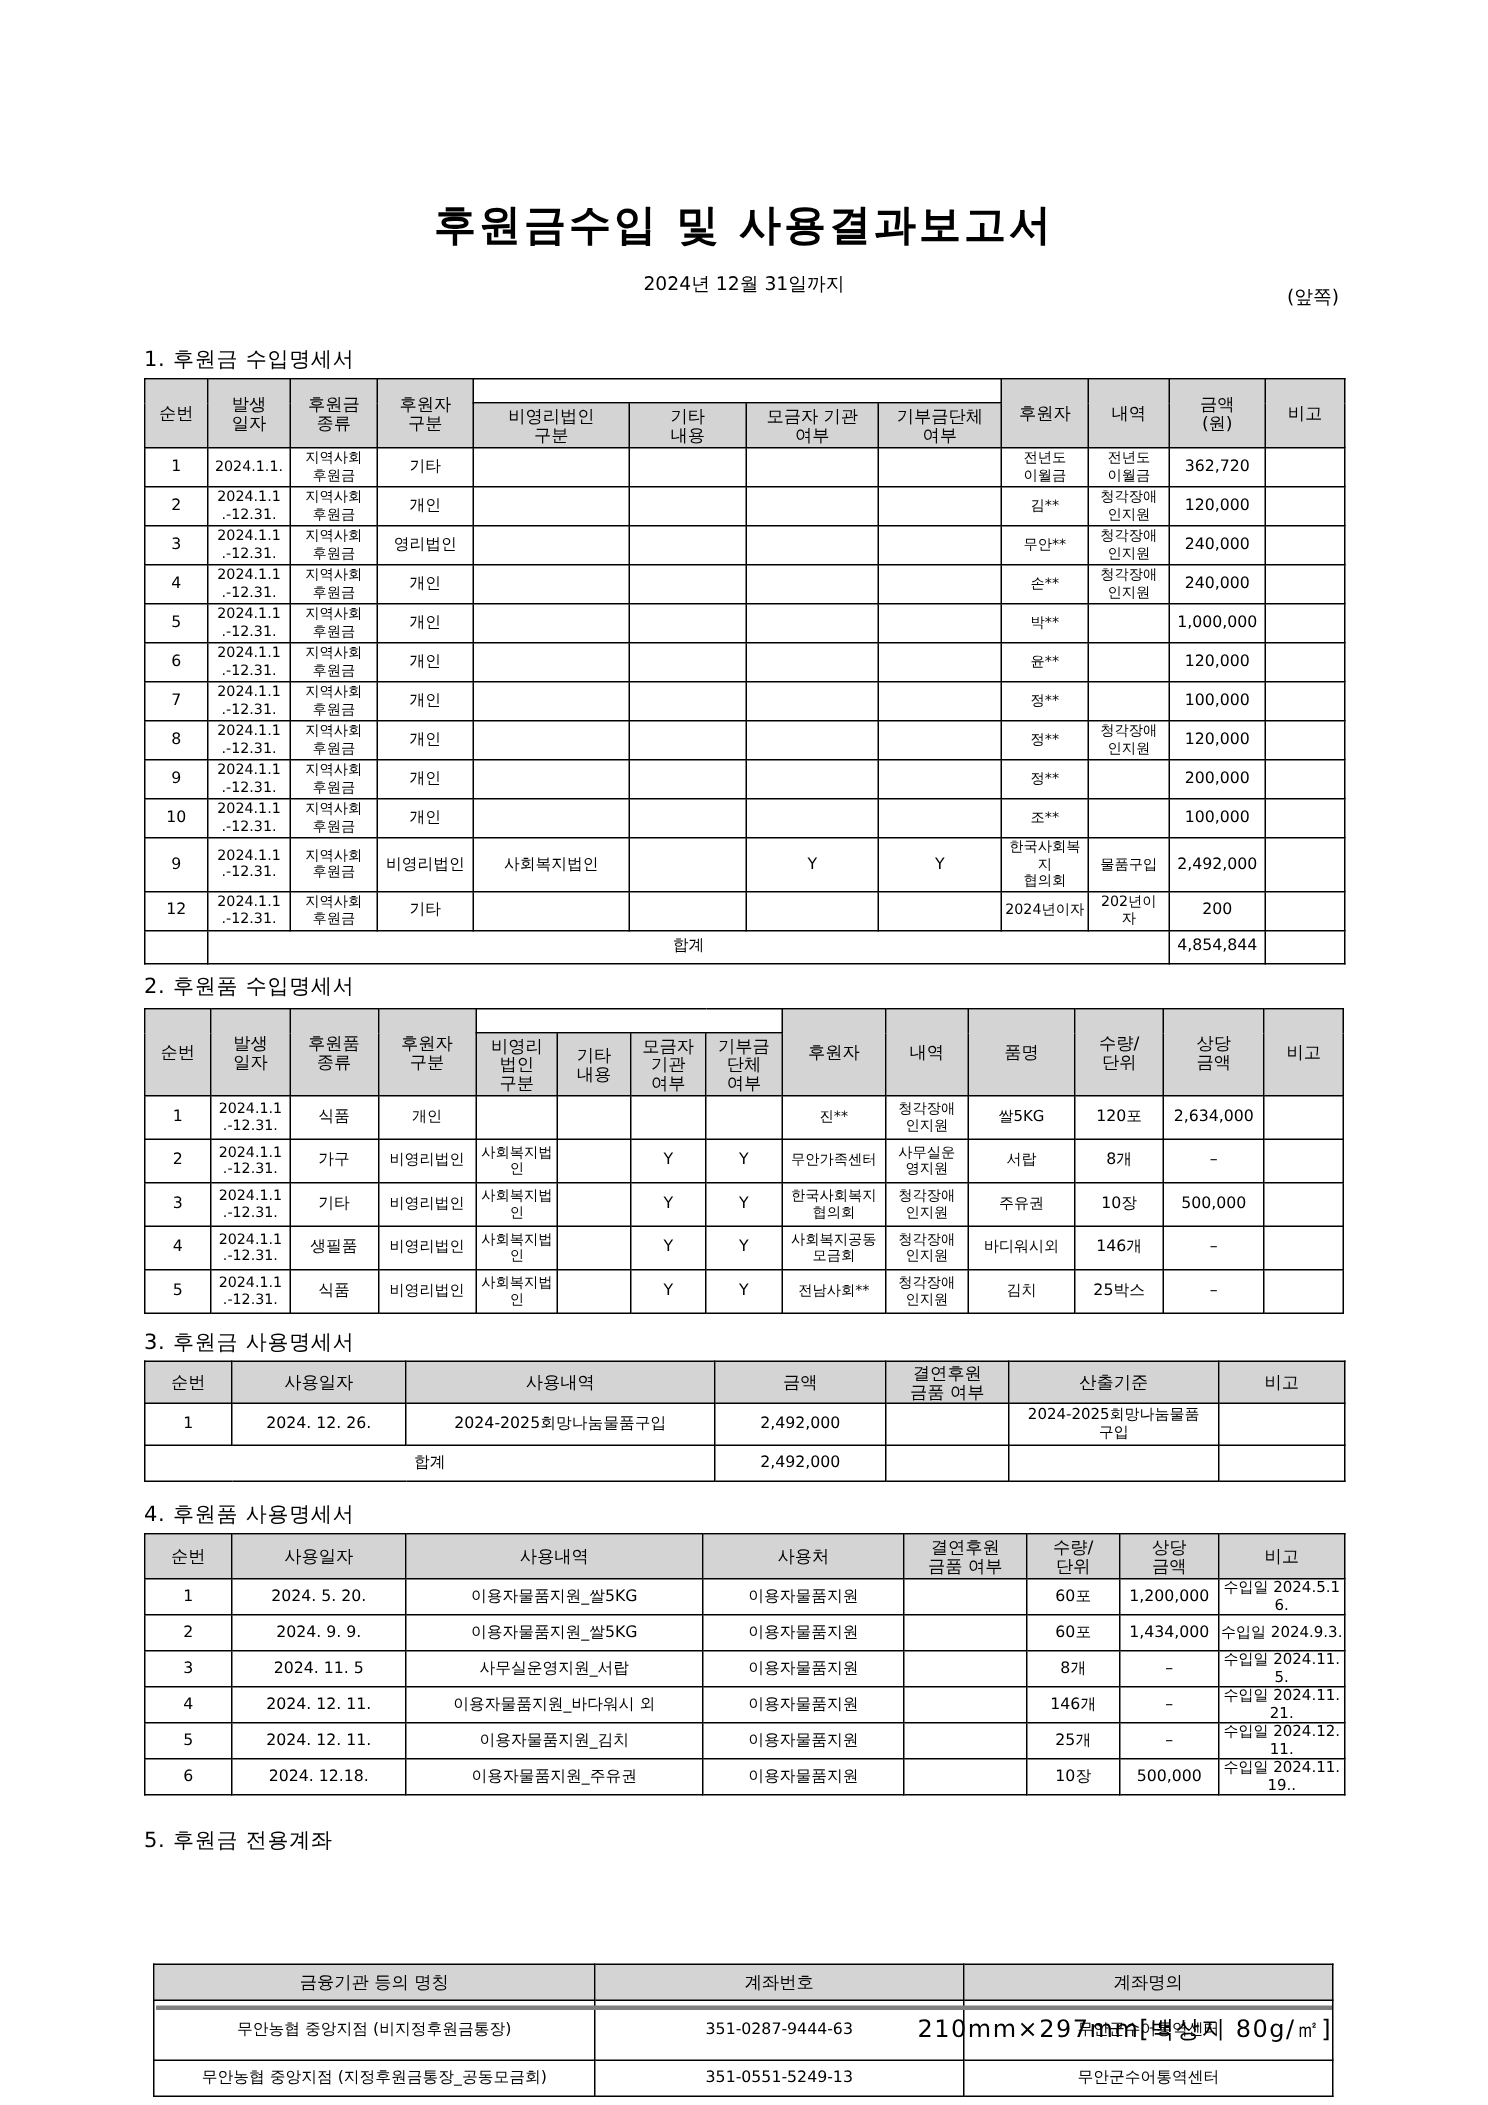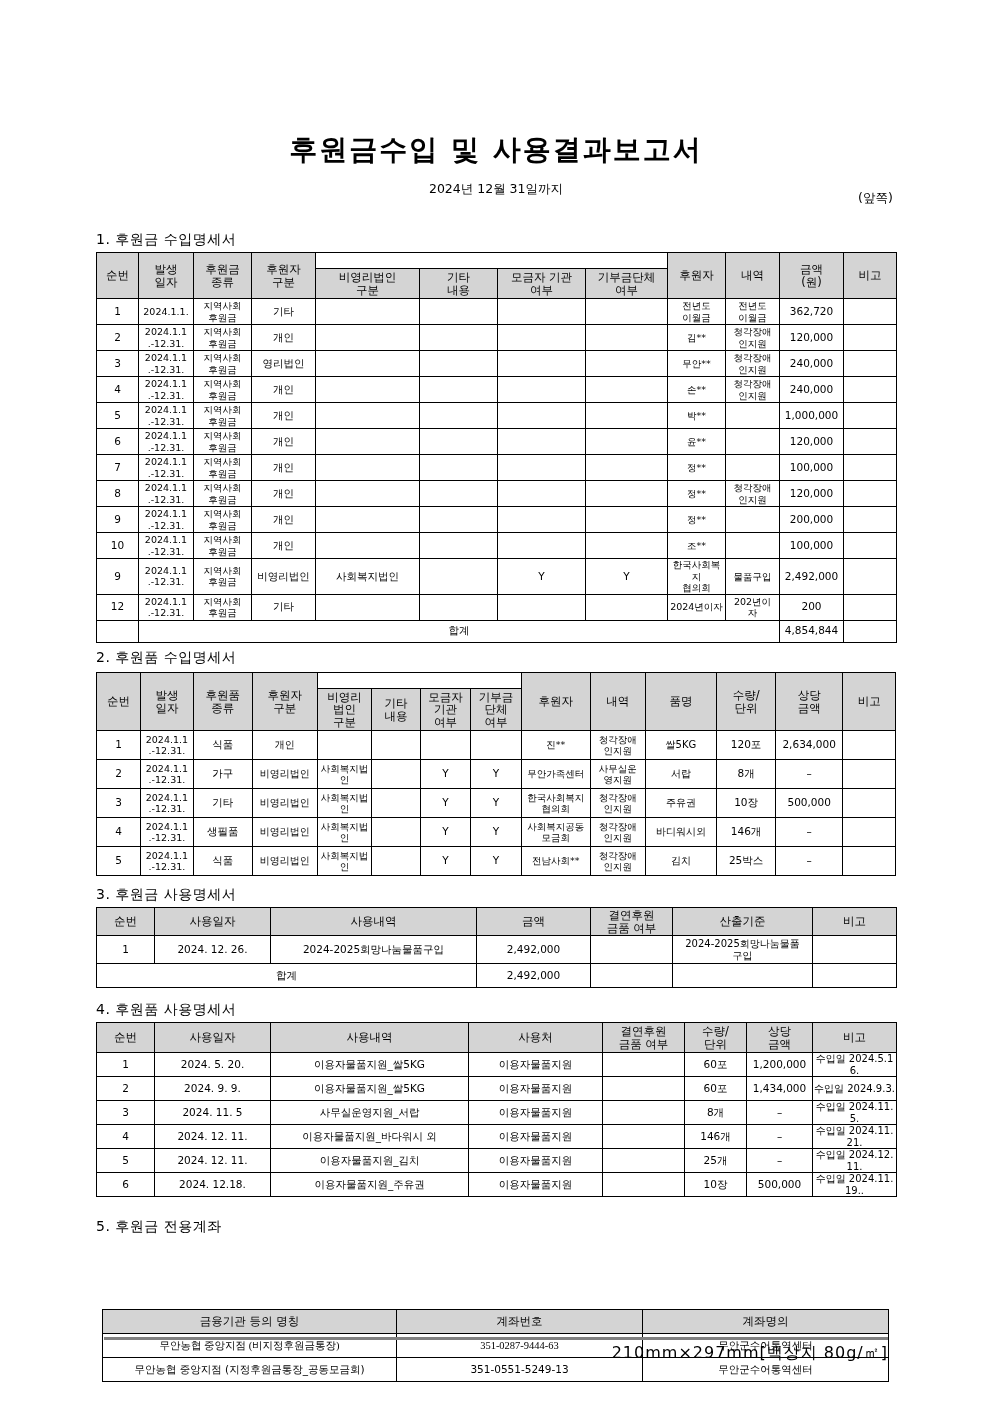--- a/index.html
+++ b/index.html
@@ -616,21 +616,21 @@
         <col style="width:246px">
     </colgroup>
     <thead>
       <tr style="height: 24px;">
         <td>금융기관 등의 명칭</td>
         <td>계좌번호</td>
         <td>계좌명의</td>
       </tr>
     </thead>
     <tbody>
-        <tr style="height: 24px; font-family: Liberation Serif, serif;">
+        <tr style="height: 40px;">
           <td>무안농협 중앙지점 (비지정후원금통장)</td>
           <td>351-0287-9444-63</td>
           <td>무안군수어통역센터</td>
         </tr>
         <tr style="height: 24px;">
           <td>무안농협 중앙지점 (지정후원금통장_공동모금회)</td>
           <td>351-0551-5249-13</td>
           <td>무안군수어통역센터</td>
         </tr>
       </tbody>

